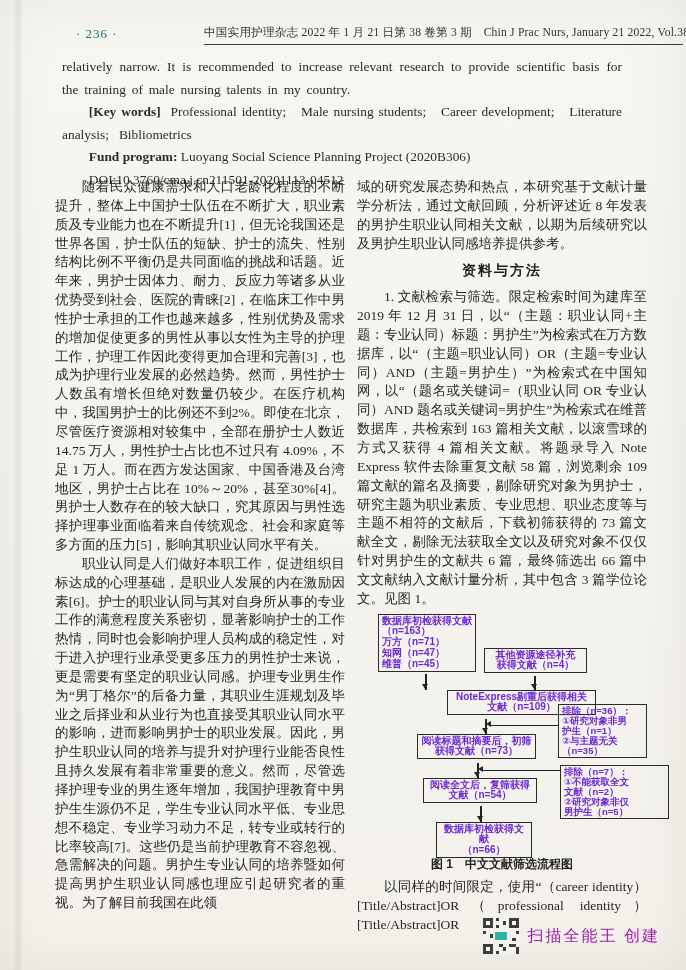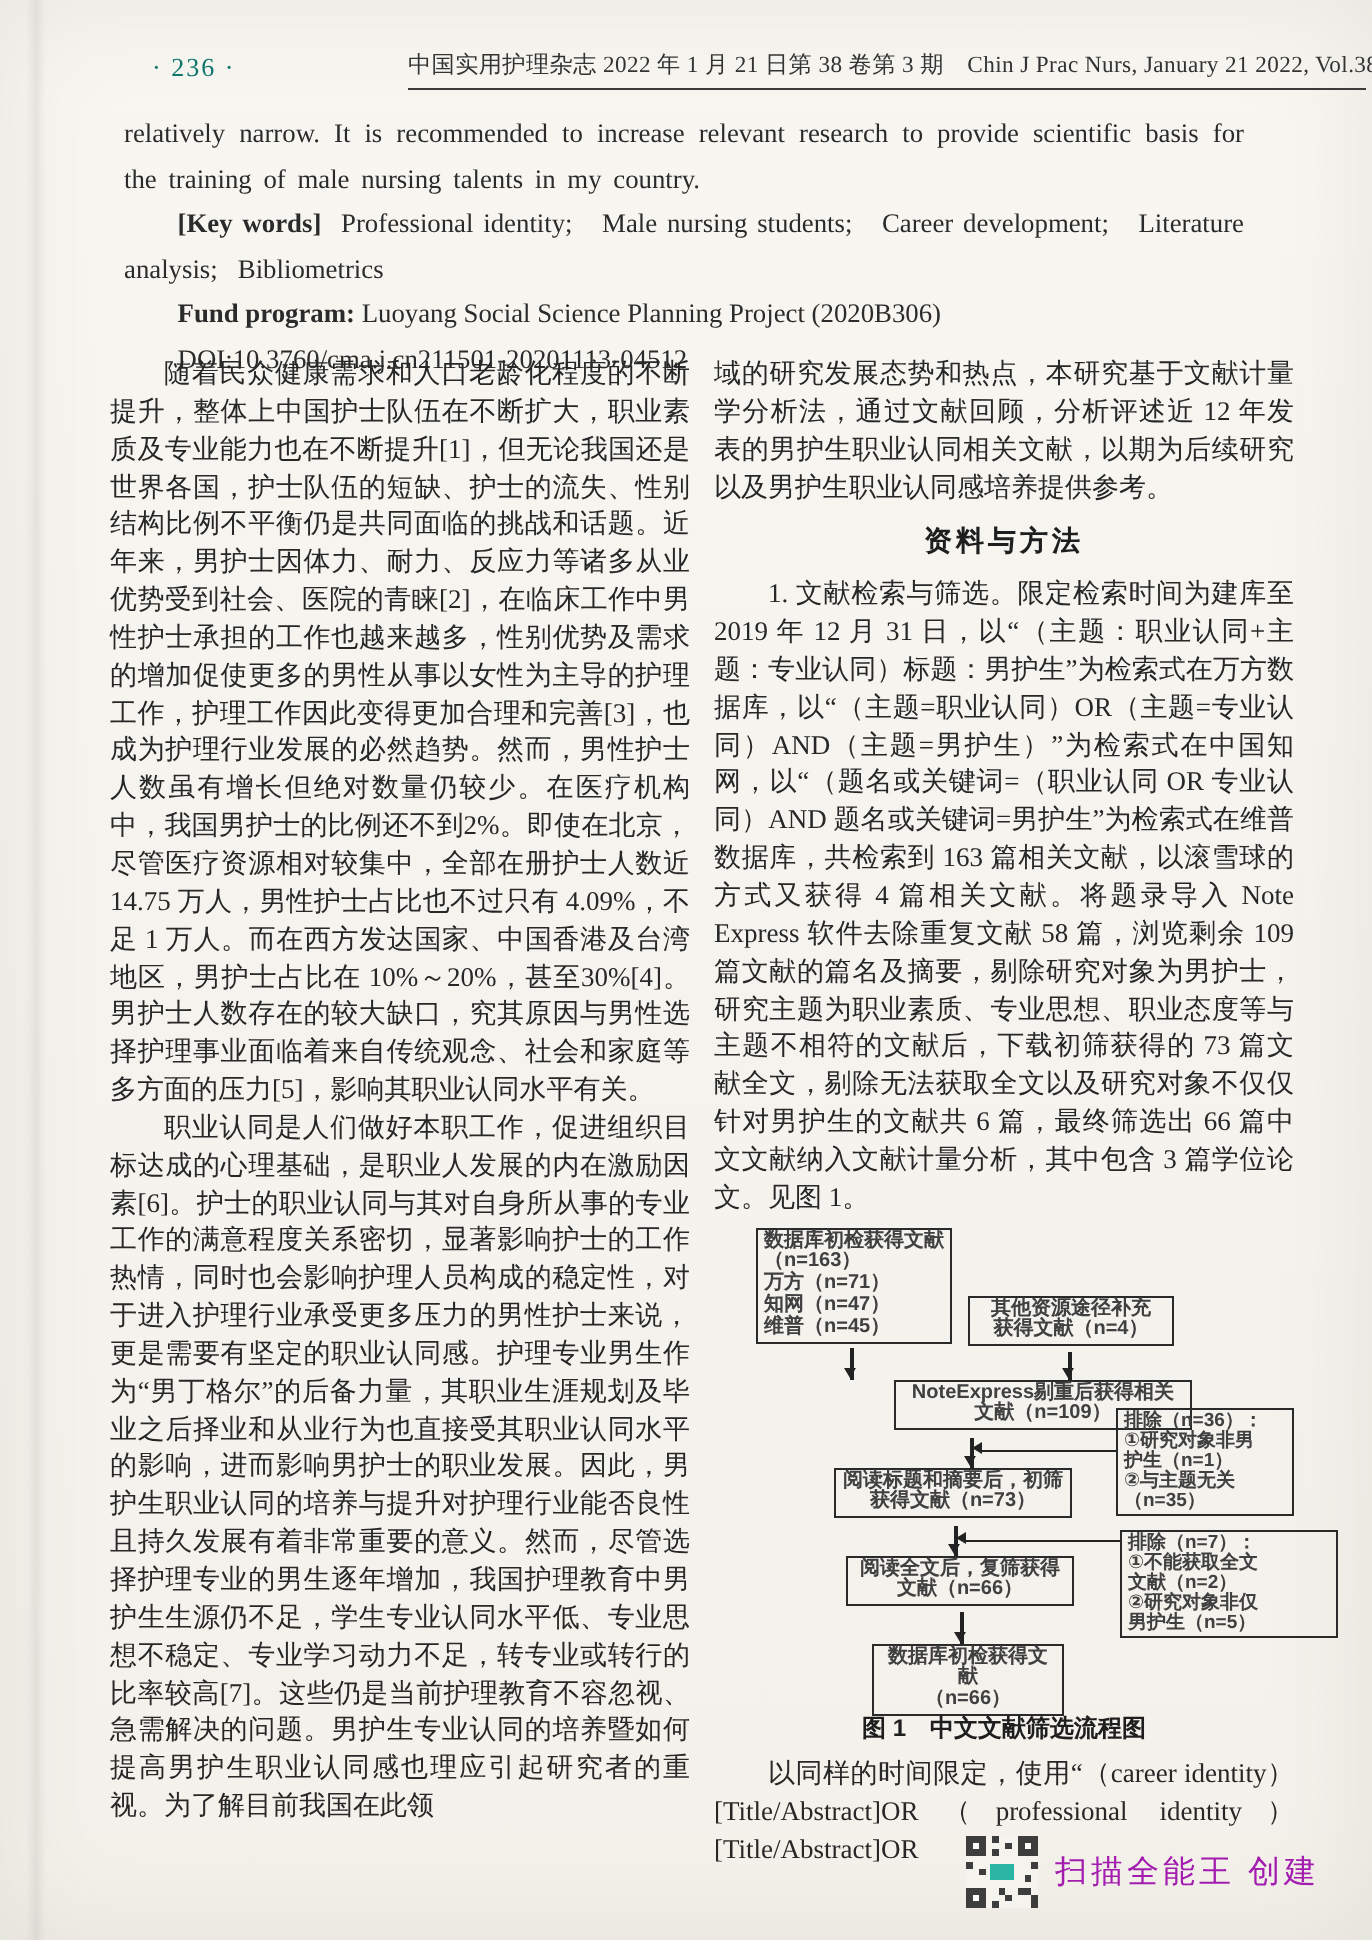--- a/index.html
+++ b/index.html
@@ -25,21 +25,21 @@
   .b{font-weight:bold;}
   
   .cols{position:absolute;left:55px;top:178px;width:592px;display:flex;gap:12px;}
   .col{width:290px;font-size:13.5px;line-height:18.85px;text-align:justify;color:#272727;}
   .col p{margin:0;text-indent:2em;}
   .col p.cont{text-indent:0;}
   .sec-head{font-family:"Liberation Sans","DejaVu Sans",sans-serif;font-weight:bold;
     font-size:14px;text-align:center;margin:8px 0 8px;letter-spacing:2px;text-indent:0;color:#1e1e1e;}
   
   .fig{position:relative;width:292px;height:240px;margin-top:3px;
-    font-family:"Liberation Sans","DejaVu Sans",sans-serif;font-weight:bold;color:#404040;}
+    font-family:"Liberation Sans","DejaVu Sans",sans-serif;font-weight:bold;color:#6d28d9;}
   .fbox{position:absolute;border:1.4px solid #2a2a2a;padding:1px 3px;font-size:10px;line-height:10.8px;box-sizing:border-box;text-indent:0;}
   .fbox .fl{display:block;text-indent:0;}
   .fbox.ctr{text-align:center;}
   .fbox.side{font-size:9.5px;line-height:10.1px;}
   .vl{position:absolute;width:1.5px;background:#222;}
   .hl{position:absolute;height:1.5px;background:#222;}
   .arr-down{position:absolute;width:0;height:0;border-left:3.5px solid transparent;border-right:3.5px solid transparent;border-top:5.5px solid #222;}
   .arr-left{position:absolute;width:0;height:0;border-top:3.5px solid transparent;border-bottom:3.5px solid transparent;border-right:5.5px solid #222;}
   .fig-caption{font-family:"Liberation Sans","DejaVu Sans",sans-serif;font-weight:bold;
     font-size:12px;text-align:center;margin:3px 0 5px;text-indent:0;color:#1e1e1e;}
@@ -62,21 +62,21 @@
   <p class="ind"><span class="b">Fund program:</span><span> Luoyang Social Science Planning Project (2020B306)</span></p>
   <p class="ind">DOI:10.3760/cma.j.cn211501-20201113-04512</p>
 </div>
 
 <div class="cols">
   <div class="col">
     <p>随着民众健康需求和人口老龄化程度的不断提升，整体上中国护士队伍在不断扩大，职业素质及专业能力也在不断提升[1]，但无论我国还是世界各国，护士队伍的短缺、护士的流失、性别结构比例不平衡仍是共同面临的挑战和话题。近年来，男护士因体力、耐力、反应力等诸多从业优势受到社会、医院的青睐[2]，在临床工作中男性护士承担的工作也越来越多，性别优势及需求的增加促使更多的男性从事以女性为主导的护理工作，护理工作因此变得更加合理和完善[3]，也成为护理行业发展的必然趋势。然而，男性护士人数虽有增长但绝对数量仍较少。在医疗机构中，我国男护士的比例还不到2%。即使在北京，尽管医疗资源相对较集中，全部在册护士人数近 14.75 万人，男性护士占比也不过只有 4.09%，不足 1 万人。而在西方发达国家、中国香港及台湾地区，男护士占比在 10%～20%，甚至30%[4]。男护士人数存在的较大缺口，究其原因与男性选择护理事业面临着来自传统观念、社会和家庭等多方面的压力[5]，影响其职业认同水平有关。</p>
     <p>职业认同是人们做好本职工作，促进组织目标达成的心理基础，是职业人发展的内在激励因素[6]。护士的职业认同与其对自身所从事的专业工作的满意程度关系密切，显著影响护士的工作热情，同时也会影响护理人员构成的稳定性，对于进入护理行业承受更多压力的男性护士来说，更是需要有坚定的职业认同感。护理专业男生作为“男丁格尔”的后备力量，其职业生涯规划及毕业之后择业和从业行为也直接受其职业认同水平的影响，进而影响男护士的职业发展。因此，男护生职业认同的培养与提升对护理行业能否良性且持久发展有着非常重要的意义。然而，尽管选择护理专业的男生逐年增加，我国护理教育中男护生生源仍不足，学生专业认同水平低、专业思想不稳定、专业学习动力不足，转专业或转行的比率较高[7]。这些仍是当前护理教育不容忽视、急需解决的问题。男护生专业认同的培养暨如何提高男护生职业认同感也理应引起研究者的重视。为了解目前我国在此领</p>
   </div>
   <div class="col">
-    <p class="cont">域的研究发展态势和热点，本研究基于文献计量学分析法，通过文献回顾，分析评述近 12 年发表的男护生职业认同相关文献，以期为后续研究以及男护生职业认同感培养提供参考。</p>
+    <p class="cont">域的研究发展态势和热点，本研究基于文献计量学分析法，通过文献回顾，分析评述近 8 年发表的男护生职业认同相关文献，以期为后续研究以及男护生职业认同感培养提供参考。</p>
     <div class="sec-head">资料与方法</div>
     <p>1. 文献检索与筛选。限定检索时间为建库至2019 年 12 月 31 日，以“（主题：职业认同+主题：专业认同）标题：男护生”为检索式在万方数据库，以“（主题=职业认同）OR（主题=专业认同）AND（主题=男护生）”为检索式在中国知网，以“（题名或关键词=（职业认同 OR 专业认同）AND 题名或关键词=男护生”为检索式在维普数据库，共检索到 163 篇相关文献，以滚雪球的方式又获得 4 篇相关文献。将题录导入 Note Express 软件去除重复文献 58 篇，浏览剩余 109 篇文献的篇名及摘要，剔除研究对象为男护士，研究主题为职业素质、专业思想、职业态度等与主题不相符的文献后，下载初筛获得的 73 篇文献全文，剔除无法获取全文以及研究对象不仅仅针对男护生的文献共 6 篇，最终筛选出 66 篇中文文献纳入文献计量分析，其中包含 3 篇学位论文。见图 1。</p>
 
     <div class="fig">
       <div class="fbox" style="left:21px;top:2px;width:98px;">
         <span class="fl">数据库初检获得文献</span>
         <span class="fl">（n=163）</span>
         <span class="fl">万方（n=71）</span>
         <span class="fl">知网（n=47）</span>
         <span class="fl">维普（n=45）</span>
@@ -102,21 +102,21 @@
       </div>
       <div class="fbox side" style="left:203px;top:153px;width:109px;">
         <span class="fl">排除（n=7）：</span>
         <span class="fl">①不能获取全文</span>
         <span class="fl">文献（n=2）</span>
         <span class="fl">②研究对象非仅</span>
         <span class="fl">男护生（n=5）</span>
       </div>
       <div class="fbox ctr" style="left:66px;top:166px;width:114px;">
         <span class="fl">阅读全文后，复筛获得</span>
-        <span class="fl">文献（n=66）</span>
+        <span class="fl">文献（n=54）</span>
       </div>
       <div class="fbox ctr" style="left:79px;top:210px;width:96px;">
         <span class="fl">数据库初检获得文献</span>
         <span class="fl">（n=66）</span>
       </div>
 
       <div class="vl" style="left:68px;top:62px;height:16px;"></div>
       <div class="arr-down" style="left:64.5px;top:72px;"></div>
       <div class="vl" style="left:177px;top:64px;height:14px;"></div>
       <div class="arr-down" style="left:173.5px;top:72px;"></div>

